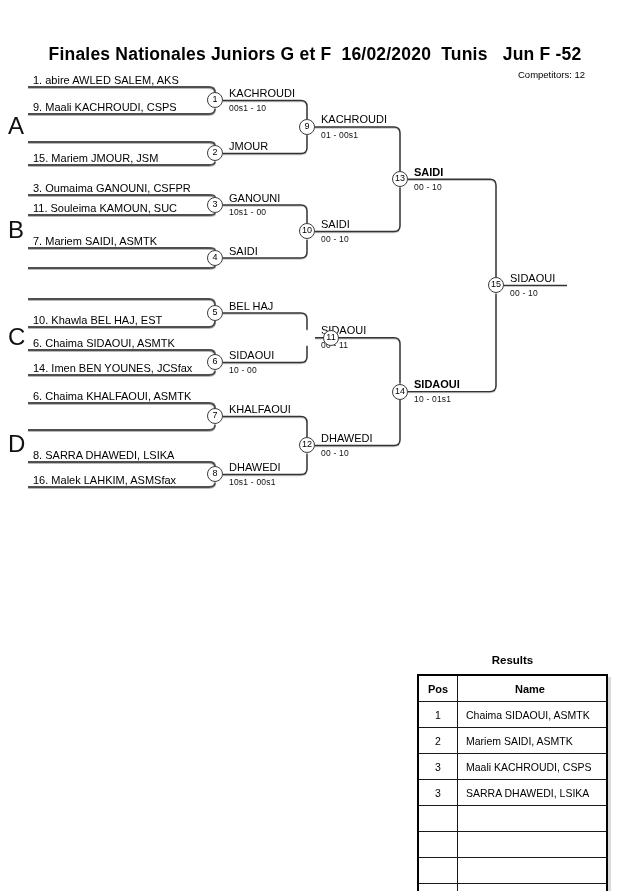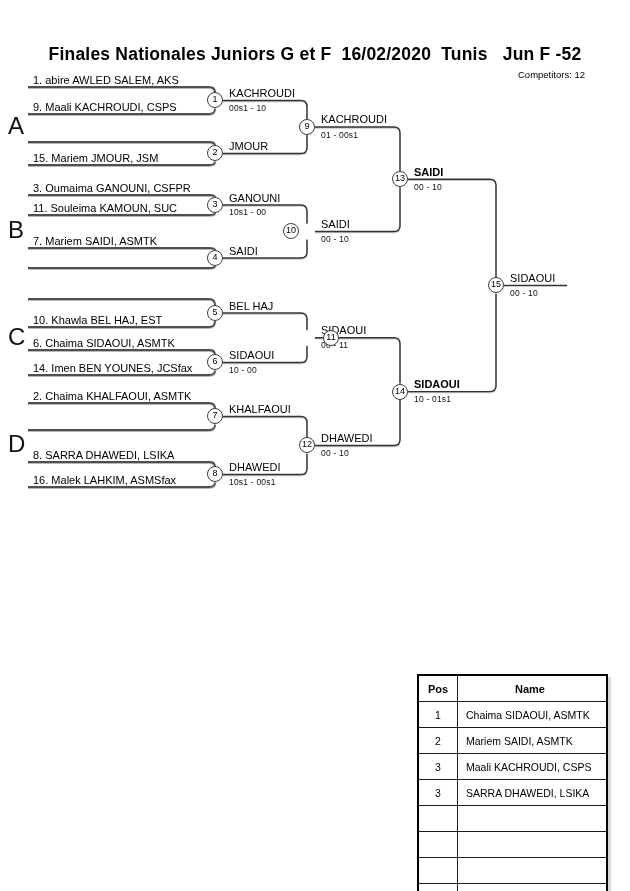--- a/index.html
+++ b/index.html
@@ -97,21 +97,21 @@
 
   <div class="slot-name" style="top:74px;">1. abire AWLED SALEM, AKS</div>
   <div class="slot-name" style="top:101px;">9. Maali KACHROUDI, CSPS</div>
   <div class="slot-name" style="top:152px;">15. Mariem JMOUR, JSM</div>
   <div class="slot-name" style="top:182px;">3. Oumaima GANOUNI, CSFPR</div>
   <div class="slot-name" style="top:202px;">11. Souleima KAMOUN, SUC</div>
   <div class="slot-name" style="top:235px;">7. Mariem SAIDI, ASMTK</div>
   <div class="slot-name" style="top:314px;">10. Khawla BEL HAJ, EST</div>
   <div class="slot-name" style="top:337px;">6. Chaima SIDAOUI, ASMTK</div>
   <div class="slot-name" style="top:362px;">14. Imen BEN YOUNES, JCSfax</div>
-  <div class="slot-name" style="top:390px;">2. Chaima KHALFAOUI, ASMTK</div>
+  <div class="slot-name" style="top:390px;">6. Chaima KHALFAOUI, ASMTK</div>
   <div class="slot-name" style="top:449px;">8. SARRA DHAWEDI, LSIKA</div>
   <div class="slot-name" style="top:474px;">16. Malek LAHKIM, ASMSfax</div>
 
   <div class="winner-name" style="left:229px;top:87px;">KACHROUDI</div>
   <div class="score" style="left:229px;top:103px;">00s1 - 10</div>
   <div class="winner-name" style="left:229px;top:140px;">JMOUR</div>
   <div class="winner-name" style="left:229px;top:192px;">GANOUNI</div>
   <div class="score" style="left:229px;top:207px;">10s1 - 00</div>
   <div class="winner-name" style="left:229px;top:245px;">SAIDI</div>
   <div class="winner-name" style="left:229px;top:300px;">BEL HAJ</div>
@@ -140,27 +140,28 @@
 
   <div class="match-circle" style="left:207px;top:92px;">1</div>
   <div class="match-circle" style="left:207px;top:145px;">2</div>
   <div class="match-circle" style="left:207px;top:197px;">3</div>
   <div class="match-circle" style="left:207px;top:250px;">4</div>
   <div class="match-circle" style="left:207px;top:305px;">5</div>
   <div class="match-circle" style="left:207px;top:354px;">6</div>
   <div class="match-circle" style="left:207px;top:408px;">7</div>
   <div class="match-circle" style="left:207px;top:466px;">8</div>
   <div class="match-circle" style="left:299px;top:119px;">9</div>
-  <div class="match-circle" style="left:283px;top:223px;">10</div>
+  <div class="match-circle" style="left:299px;top:223px;">10</div>
   <div class="match-circle" style="left:299px;top:330px;margin-left:24px;">11</div>
   <div class="match-circle" style="left:299px;top:437px;">12</div>
   <div class="match-circle" style="left:392px;top:171px;">13</div>
   <div class="match-circle" style="left:392px;top:384px;">14</div>
   <div class="match-circle" style="left:488px;top:277px;">15</div>
 
+  <div class="results-title">Results</div>
   <table class="results">
     <thead>
       <tr>
         <th class="col-pos">Pos</th>
         <th class="col-name" style="padding-left:0 !important;">Name</th>
       </tr>
     </thead>
     <tbody>
       <tr>
         <td class="col-pos">1</td>

